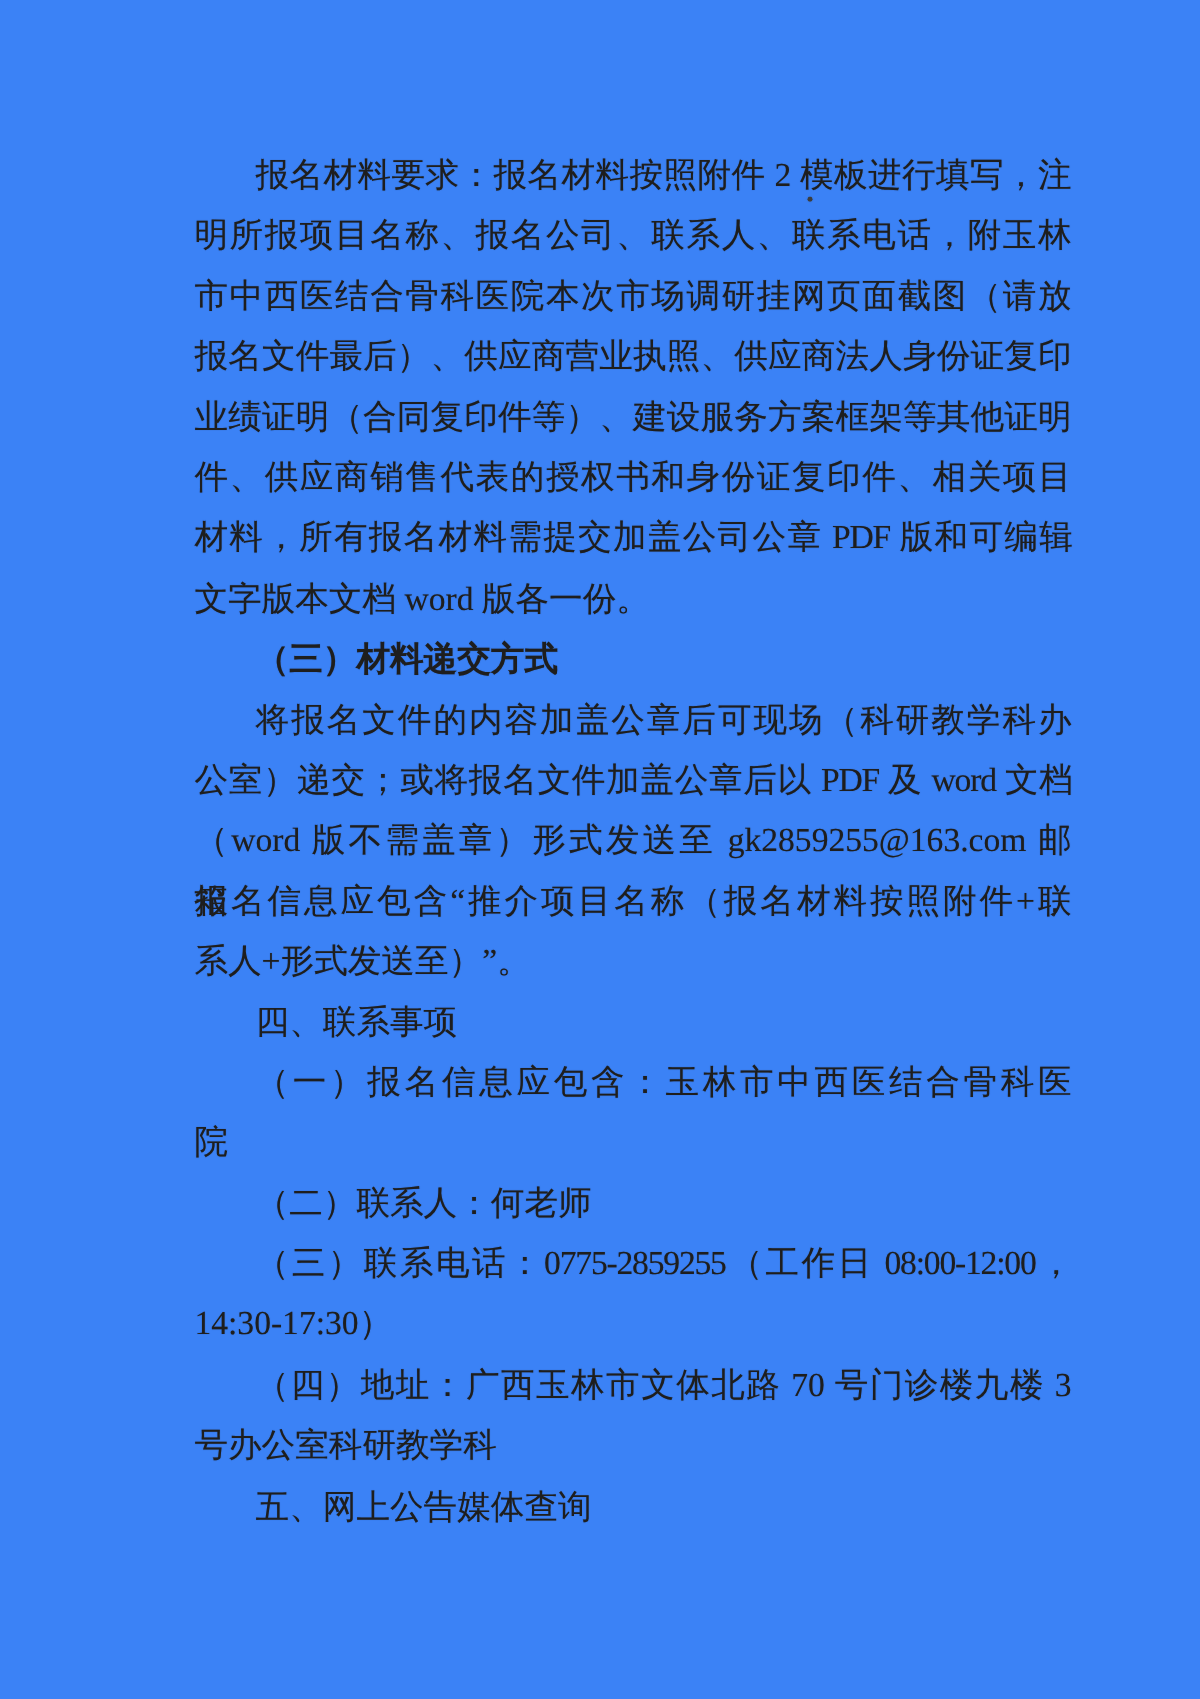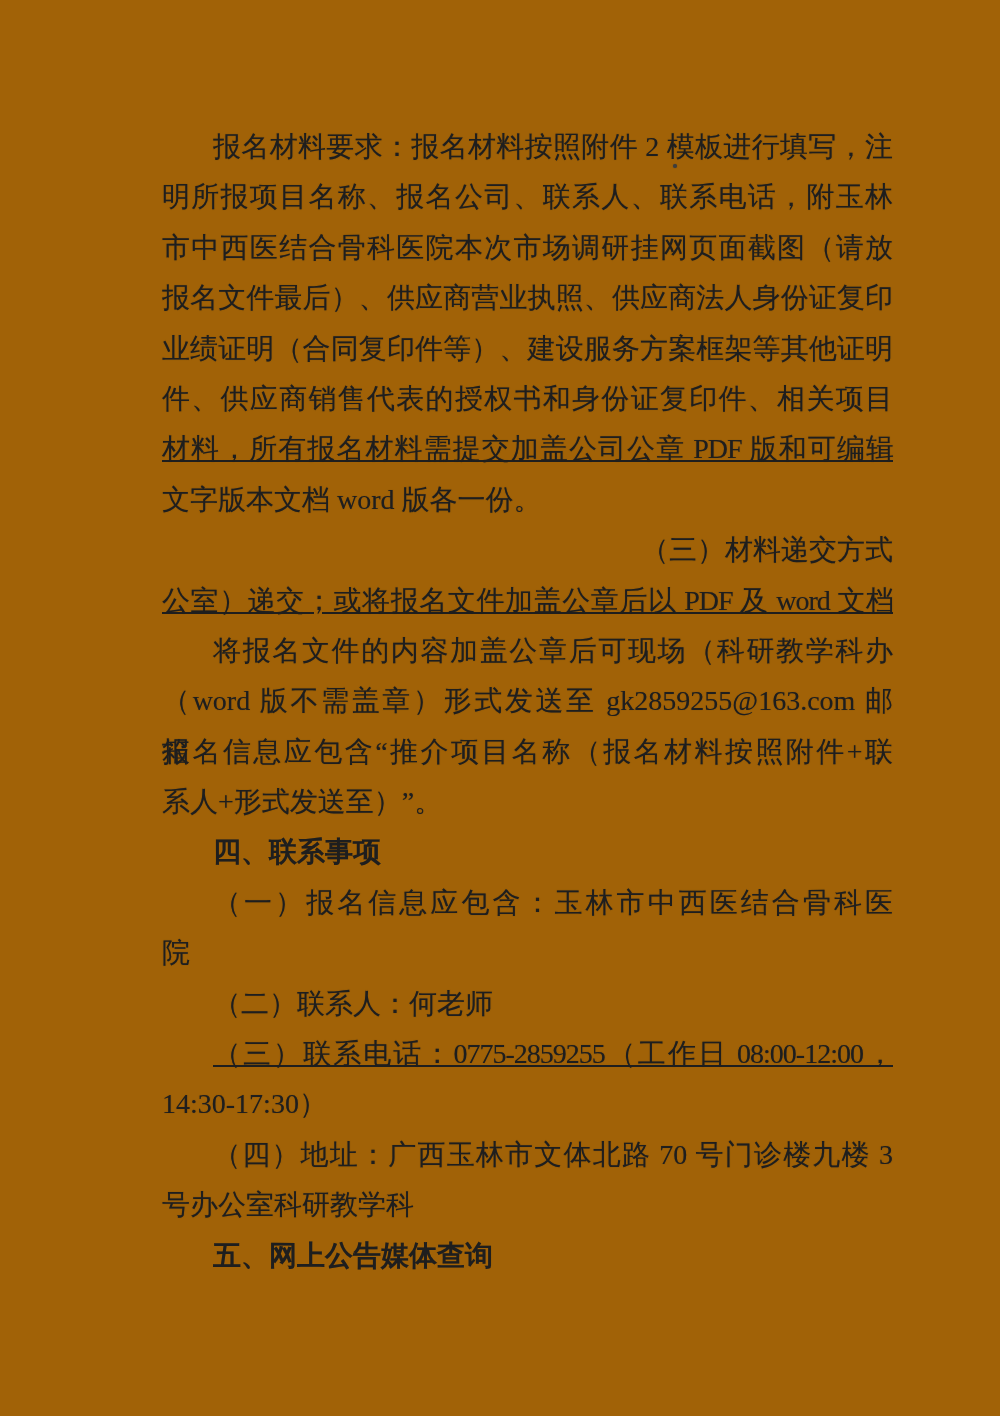--- a/index.html
+++ b/index.html
@@ -6,21 +6,21 @@
   body {
     width: 1000px;
     height: 1416px;
     background: #f6f6f4;
     font-family: "Liberation Serif", "DejaVu Serif", serif;
   }
   .scan-page {
     position: relative;
     width: 1000px;
     height: 1416px;
-    background: #a16207;
+    background: #3b82f6;
     overflow: hidden;
     color: #1e1e1e;
   }
   .page-text {
     position: absolute;
     left: 162px;
     top: 122px;
     width: 731px;
   }
   .ln {
@@ -29,24 +29,24 @@
     font-size: 28px;
     white-space: normal;
     text-shadow: 0 0 0.8px rgba(40, 40, 40, 0.55);
   }
   .indent { text-indent: 51px; }
   .justify {
     text-align: justify;
     text-align-last: justify;
     text-justify: inter-character;
   }
-  .compact { letter-spacing: -1px; text-decoration: underline; }
-  .bold-kai { font-weight: 400; text-align: right; }
+  .compact { letter-spacing: -1px; }
+  .bold-kai { font-weight: 700; }
   .bold-hei {
-    font-weight: 700;
+    font-weight: 400;
     font-family: "Liberation Sans", "DejaVu Sans", sans-serif;
     text-shadow: 0 0 0.6px rgba(40, 40, 40, 0.45);
   }
   .artifact-dot {
     position: absolute;
     left: 673px;
     top: 164px;
     width: 4px;
     height: 4px;
     border-radius: 50%;
@@ -65,22 +65,22 @@
     <div class="ln justify">明所报项目名称、报名公司、联系人、联系电话，附玉林</div>
     <div class="ln justify">市中西医结合骨科医院本次市场调研挂网页面截图（请放</div>
     <div class="ln justify">报名文件最后）、供应商营业执照、供应商法人身份证复印</div>
     <div class="ln justify">业绩证明（合同复印件等）、建设服务方案框架等其他证明</div>
     <div class="ln justify">件、供应商销售代表的授权书和身份证复印件、相关项目</div>
     <div class="ln justify compact">材料，所有报名材料需提交加盖公司公章 PDF 版和可编辑</div>
     <div class="ln">文字版本文档 word 版各一份。</div>
 
     <div class="ln indent bold-kai">（三）材料递交方式</div>
 
+    <div class="ln indent justify">将报名文件的内容加盖公章后可现场（科研教学科办</div>
     <div class="ln justify compact">公室）递交；或将报名文件加盖公章后以 PDF 及 word 文档</div>
-    <div class="ln indent justify">将报名文件的内容加盖公章后可现场（科研教学科办</div>
     <div class="ln justify">（word 版不需盖章）形式发送至 gk2859255@163.com 邮箱，</div>
     <div class="ln justify">报名信息应包含“推介项目名称（报名材料按照附件+联</div>
     <div class="ln">系人+形式发送至）”。</div>
 
     <div class="ln indent bold-hei">四、联系事项</div>
 
     <div class="ln indent justify">（一）报名信息应包含：玉林市中西医结合骨科医</div>
     <div class="ln">院</div>
     <div class="ln indent">（二）联系人：何老师</div>
     <div class="ln indent justify compact">（三）联系电话：0775-2859255（工作日 08:00-12:00，</div>

